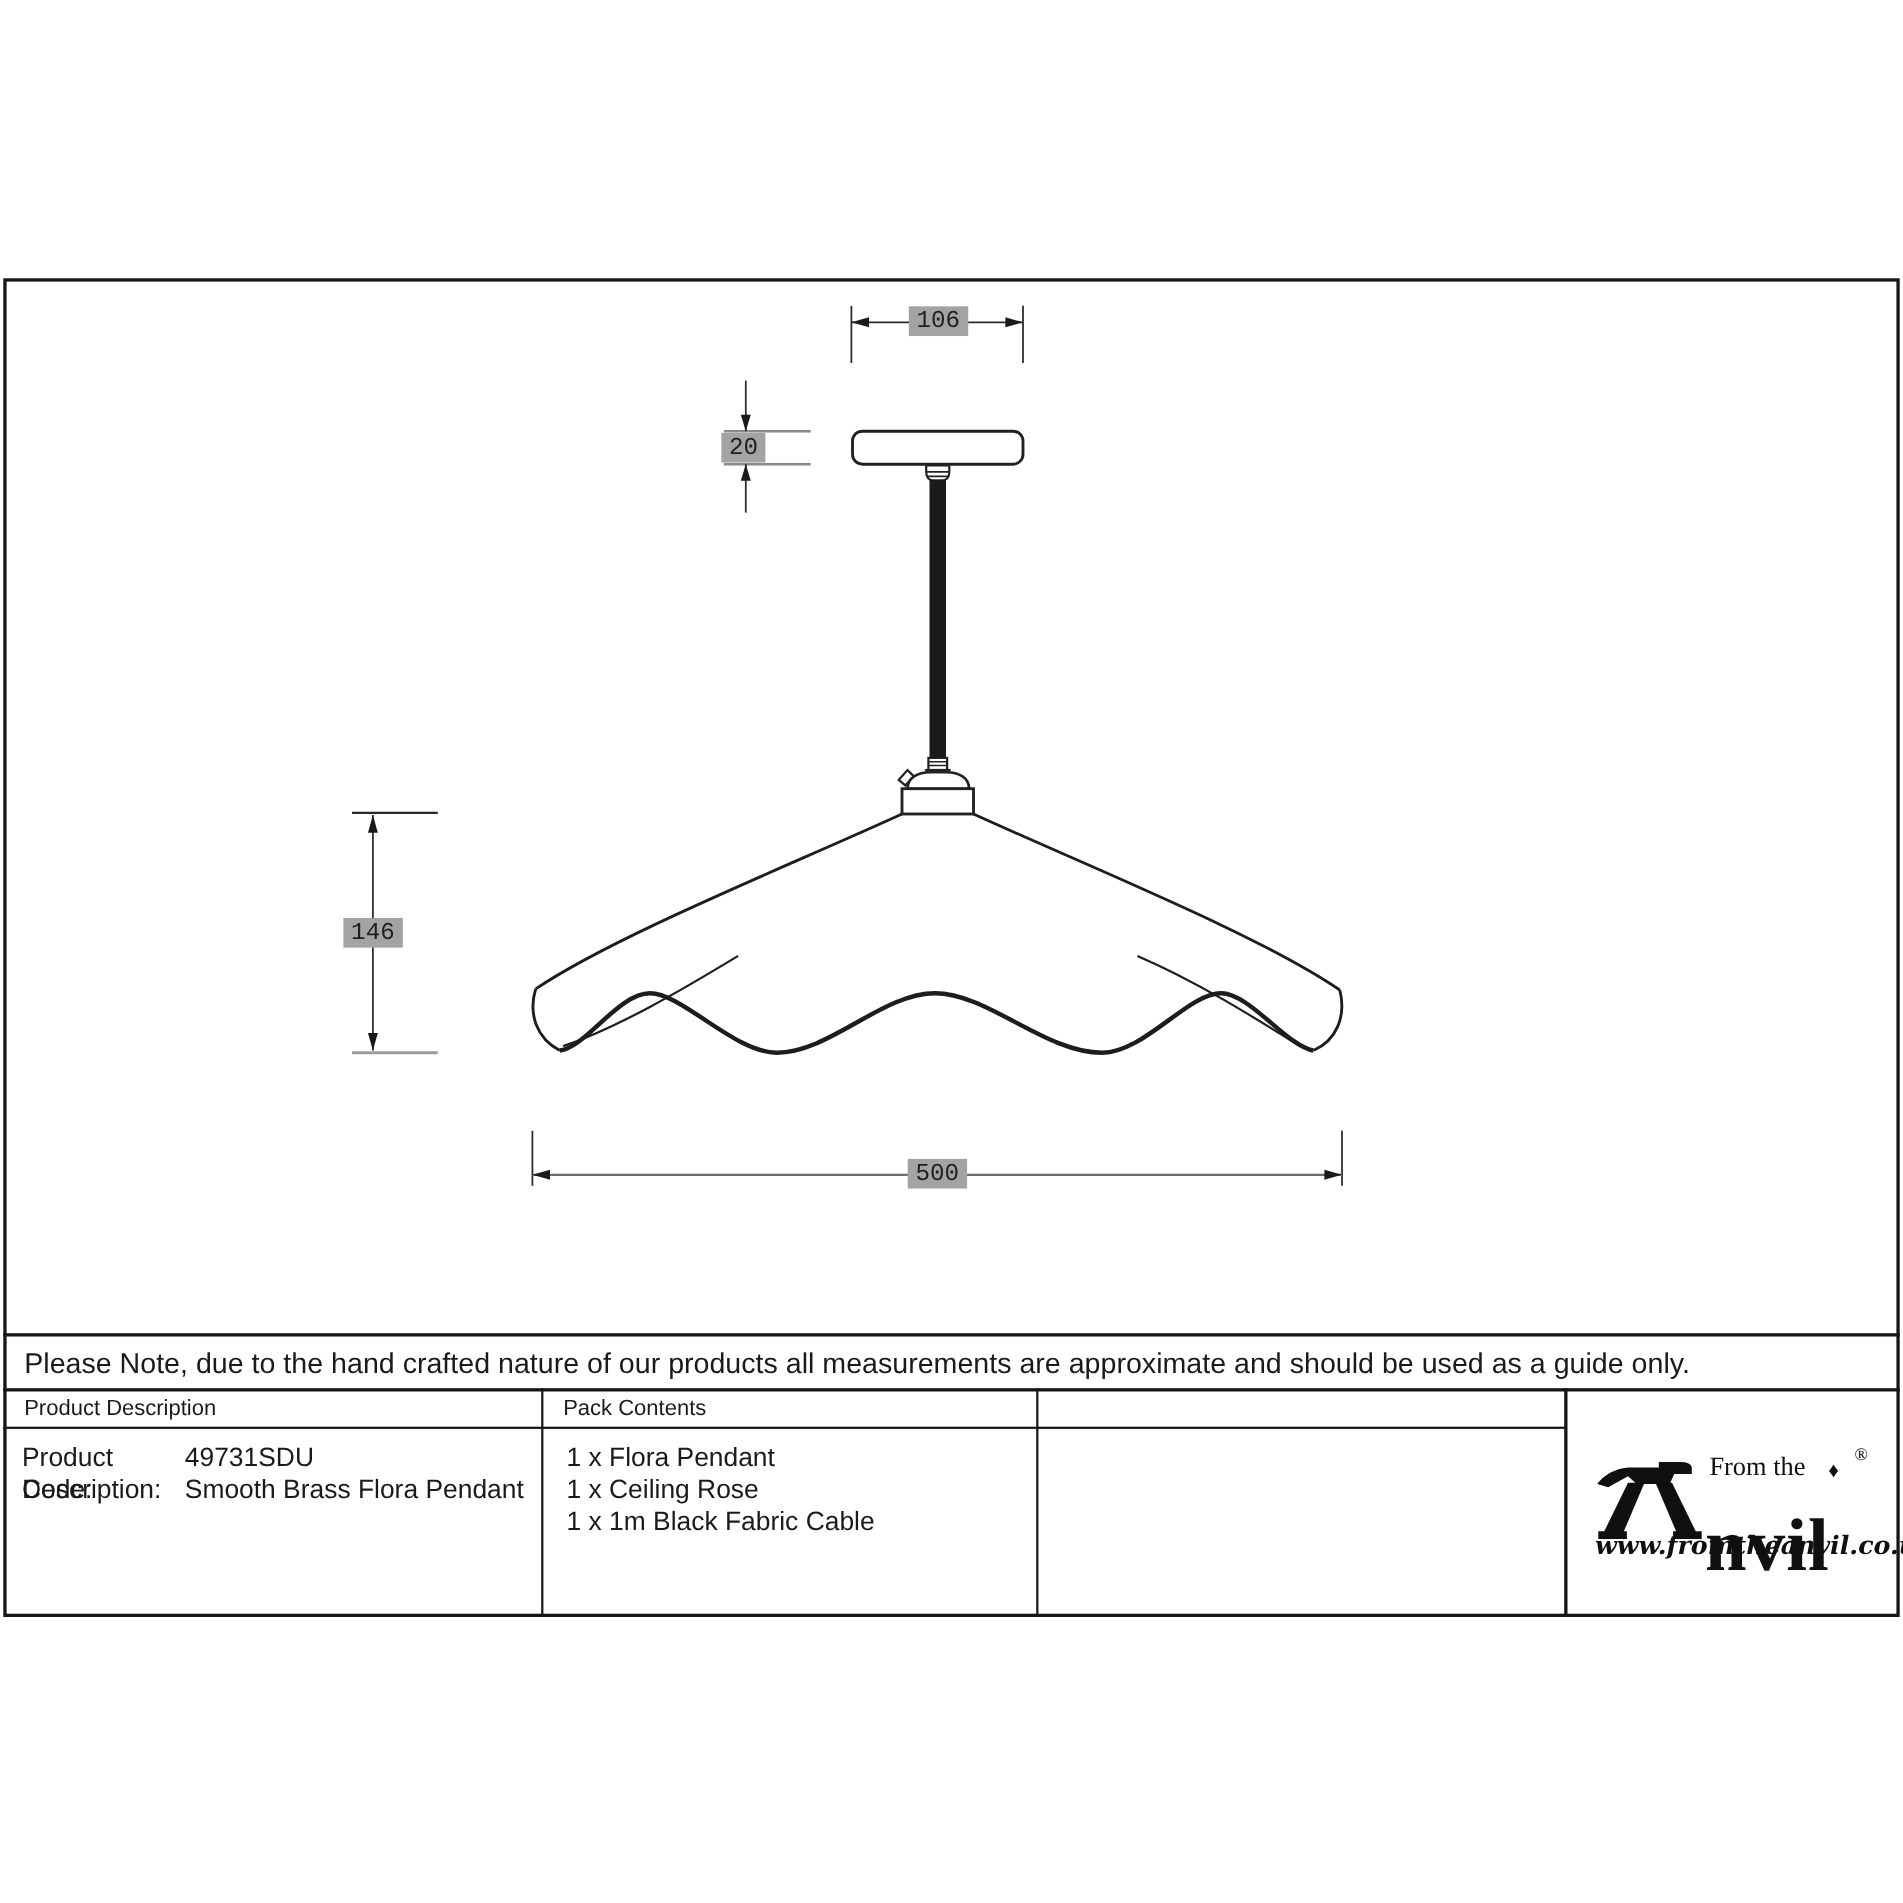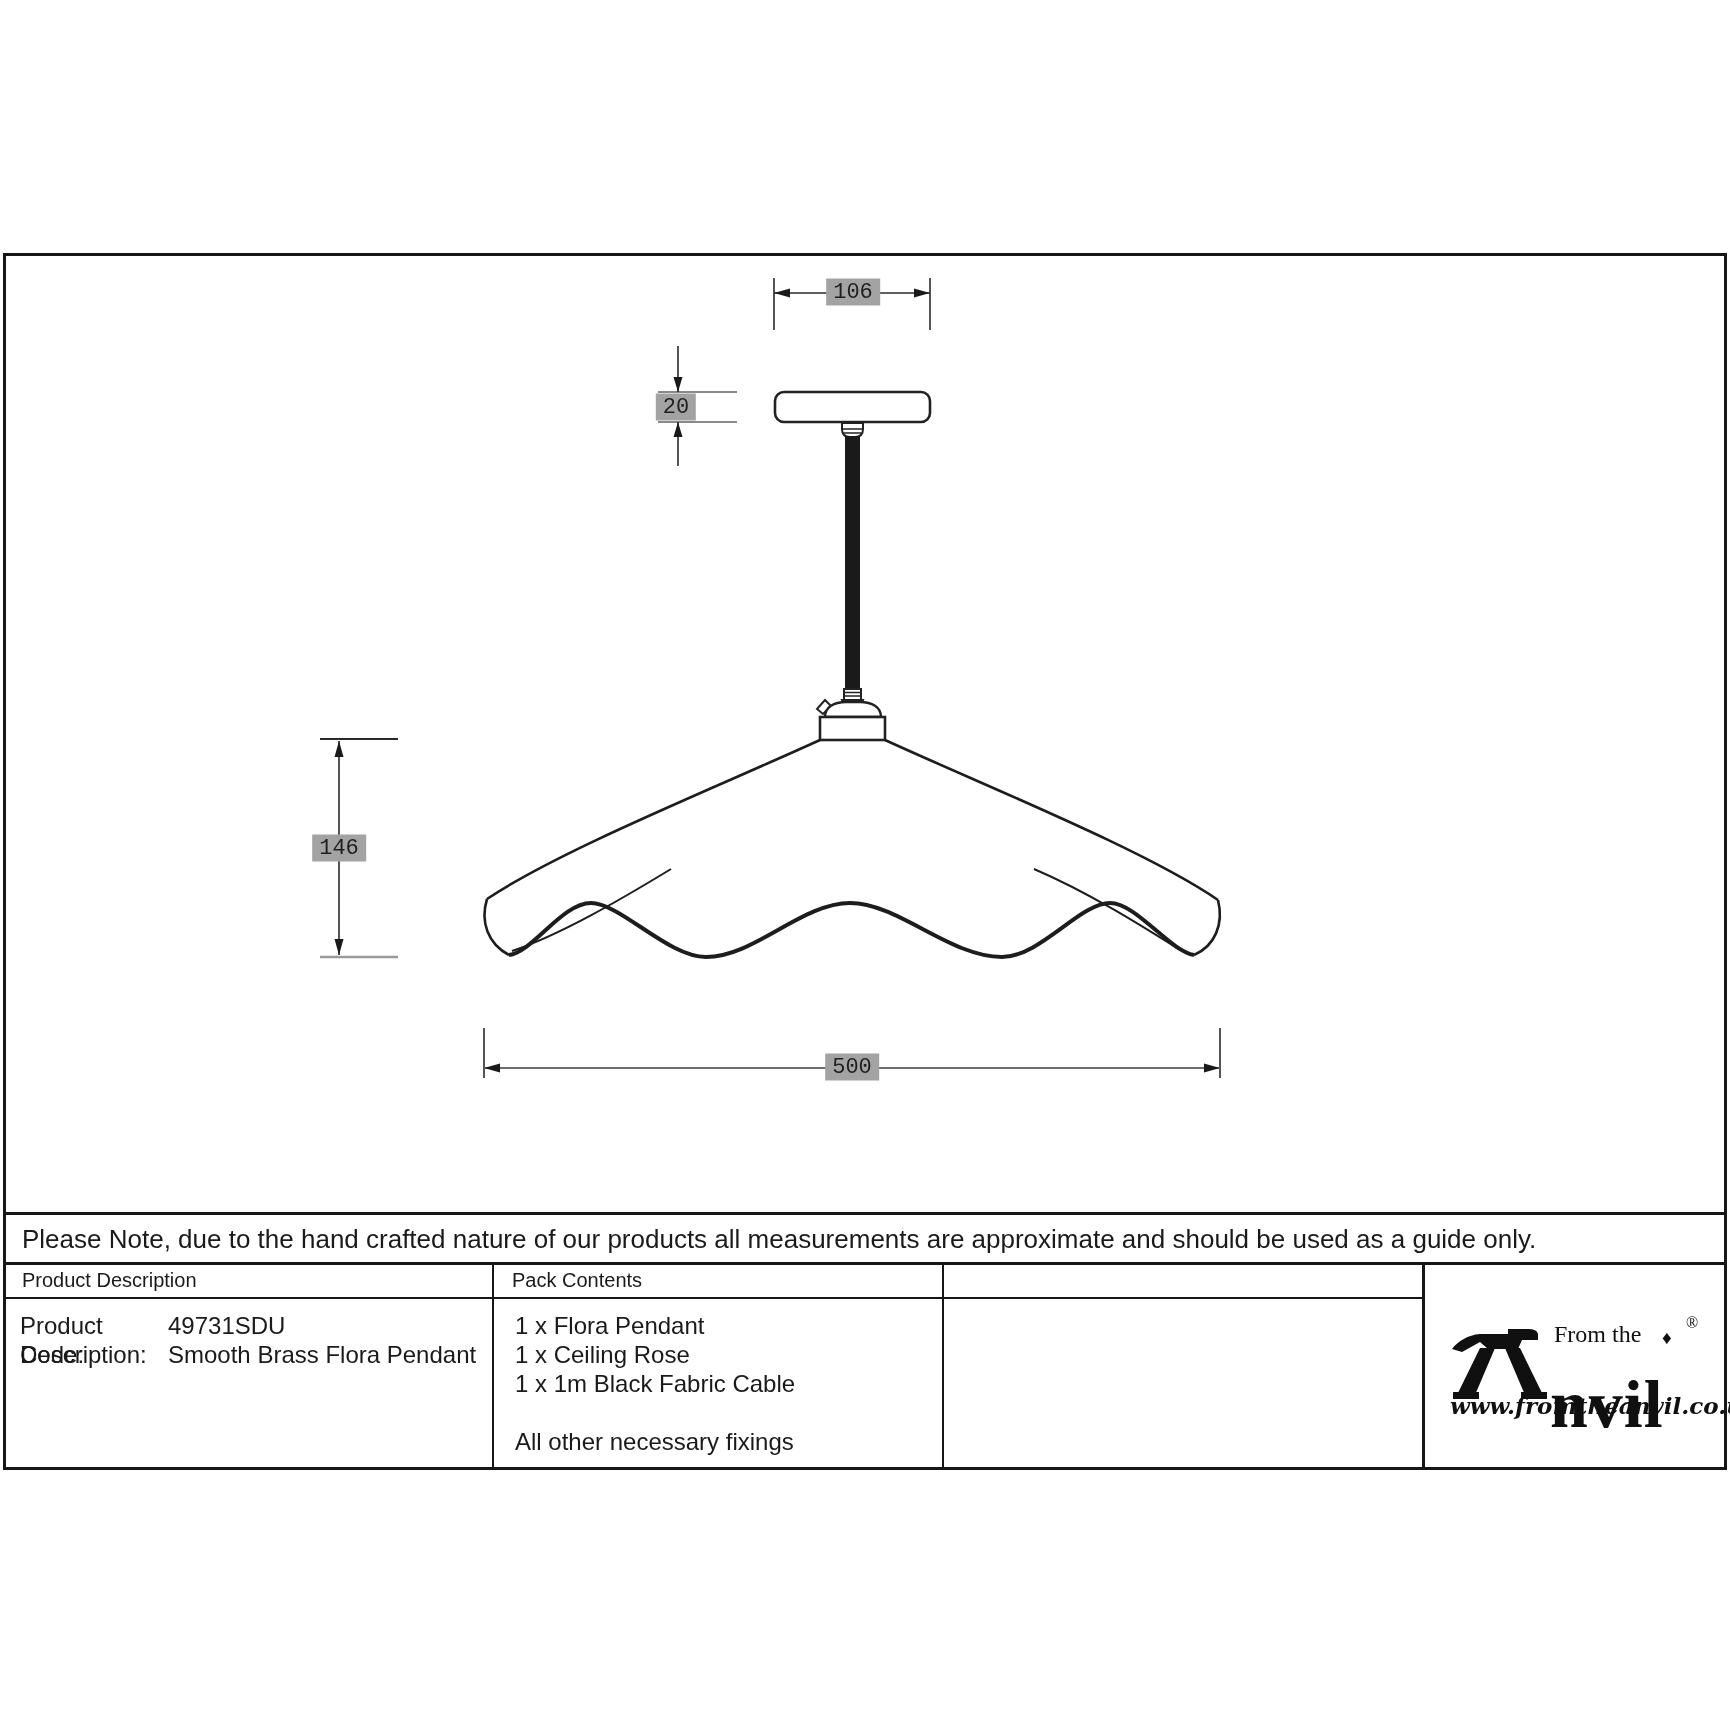--- a/index.html
+++ b/index.html
@@ -132,21 +132,20 @@
     <span class="lbl">Description:</span>
     <span>Smooth Brass Flora Pendant</span>
   </div>
 </div>
 
 <div class="abs cell-rows" style="left:515px;top:1311px;width:420px">
   <div class="row">1 x Flora Pendant</div>
   <div class="row">1 x Ceiling Rose</div>
   <div class="row">1 x 1m Black Fabric Cable</div>
   <div class="row"></div>
-  <div class="row">All other necessary fixings</div>
 </div>
 
 <div class="abs" id="logo">
   <svg class="abs" style="left:0;top:6px" width="100" height="90" viewBox="0 0 100 84">
     <g fill="#101010">
       <path d="M2,22 C8,14 18,8 30,7 L58,7 L58,2 L78,2 Q87,2 88,7 L88,13 L72,13 L68,22 L38,22 L30,15 L12,25 Z"></path>
       <polygon points="30,21 45,21 25,68 7,68"></polygon>
       <polygon points="55,21 70,21 93,68 75,68"></polygon>
       <polygon points="3,65 29,65 29,72 3,72"></polygon>
       <polygon points="71,65 97,65 97,72 71,72"></polygon>

